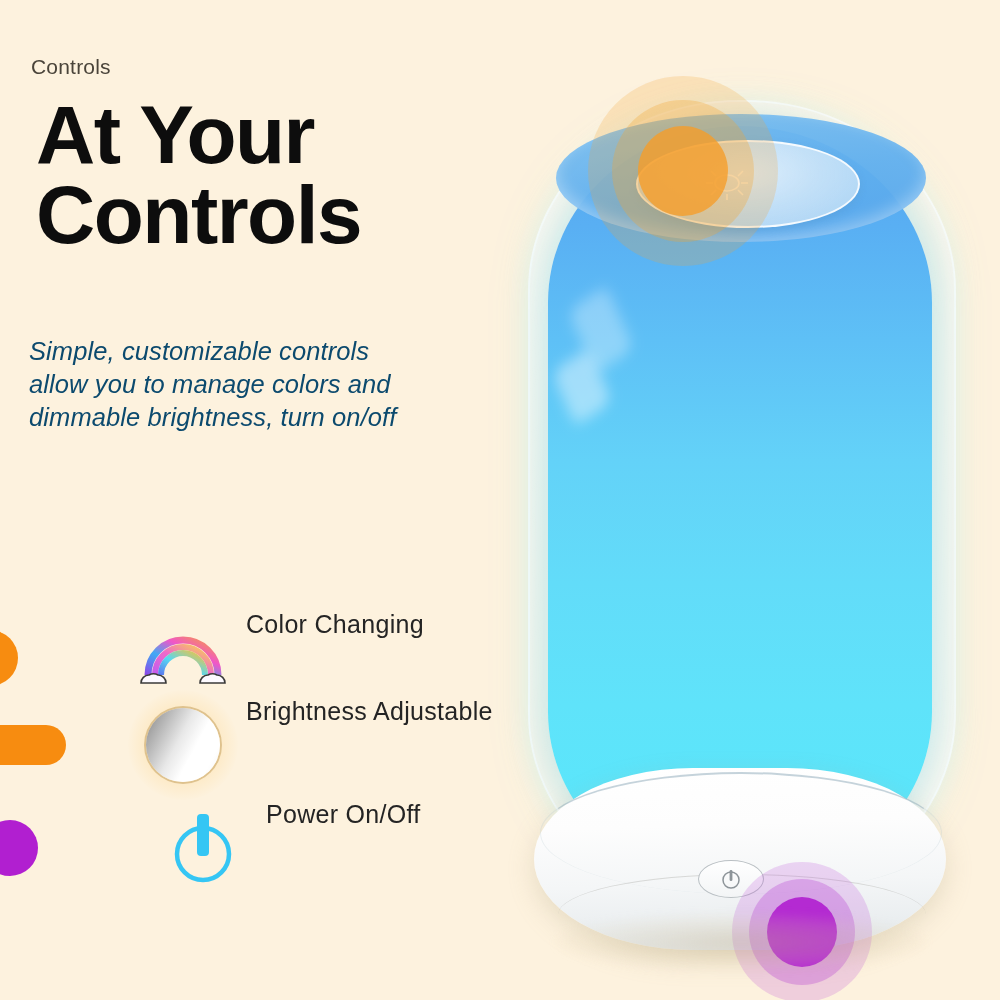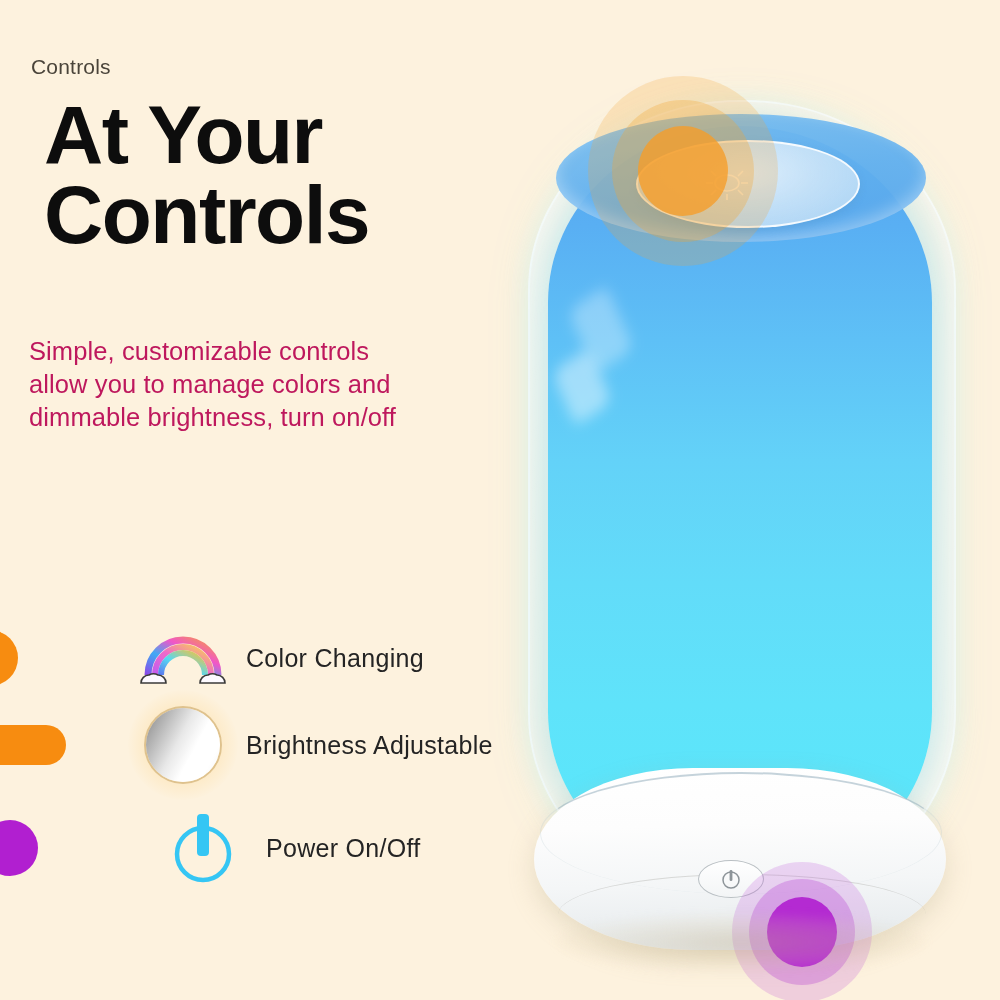--- a/index.html
+++ b/index.html
@@ -22,50 +22,50 @@
     left: 31px;
     top: 55px;
     font-size: 21px;
     font-weight: 400;
     color: #4a443a;
     letter-spacing: 0.2px;
     text-align: center;
   }
   .headline {
     position: absolute;
-    left: 44px;
+    left: 36px;
     top: 95px;
     width: 520px;
     font-size: 82px;
     line-height: 0.98;
     font-weight: 900;
     color: #0d0d0d;
     letter-spacing: -1.5px;
   }
   .headline .hl-line { display: block; }
   .body-copy {
     position: absolute;
     left: 29px;
     top: 335px;
     width: 440px;
     font-size: 25.5px;
     line-height: 1.30;
-    color: #be185d;
+    color: #0c4a6e;
     letter-spacing: 0.1px;
+    font-style: italic;
   }
   .body-copy .bc-line { display: block; white-space: nowrap; }
 
   
   .feature {
     position: absolute;
     left: 0;
     width: 520px;
     height: 96px;
     display: flex;
-    align-items: center;
   }
   .f1 { top: 610px; }
   .f2 { top: 697px; }
   .f3 { top: 800px; padding-left: 20px; }
 
   .swatch-wrap {
     width: 108px;
     flex: 0 0 108px;
     display: flex;
     align-items: center;

